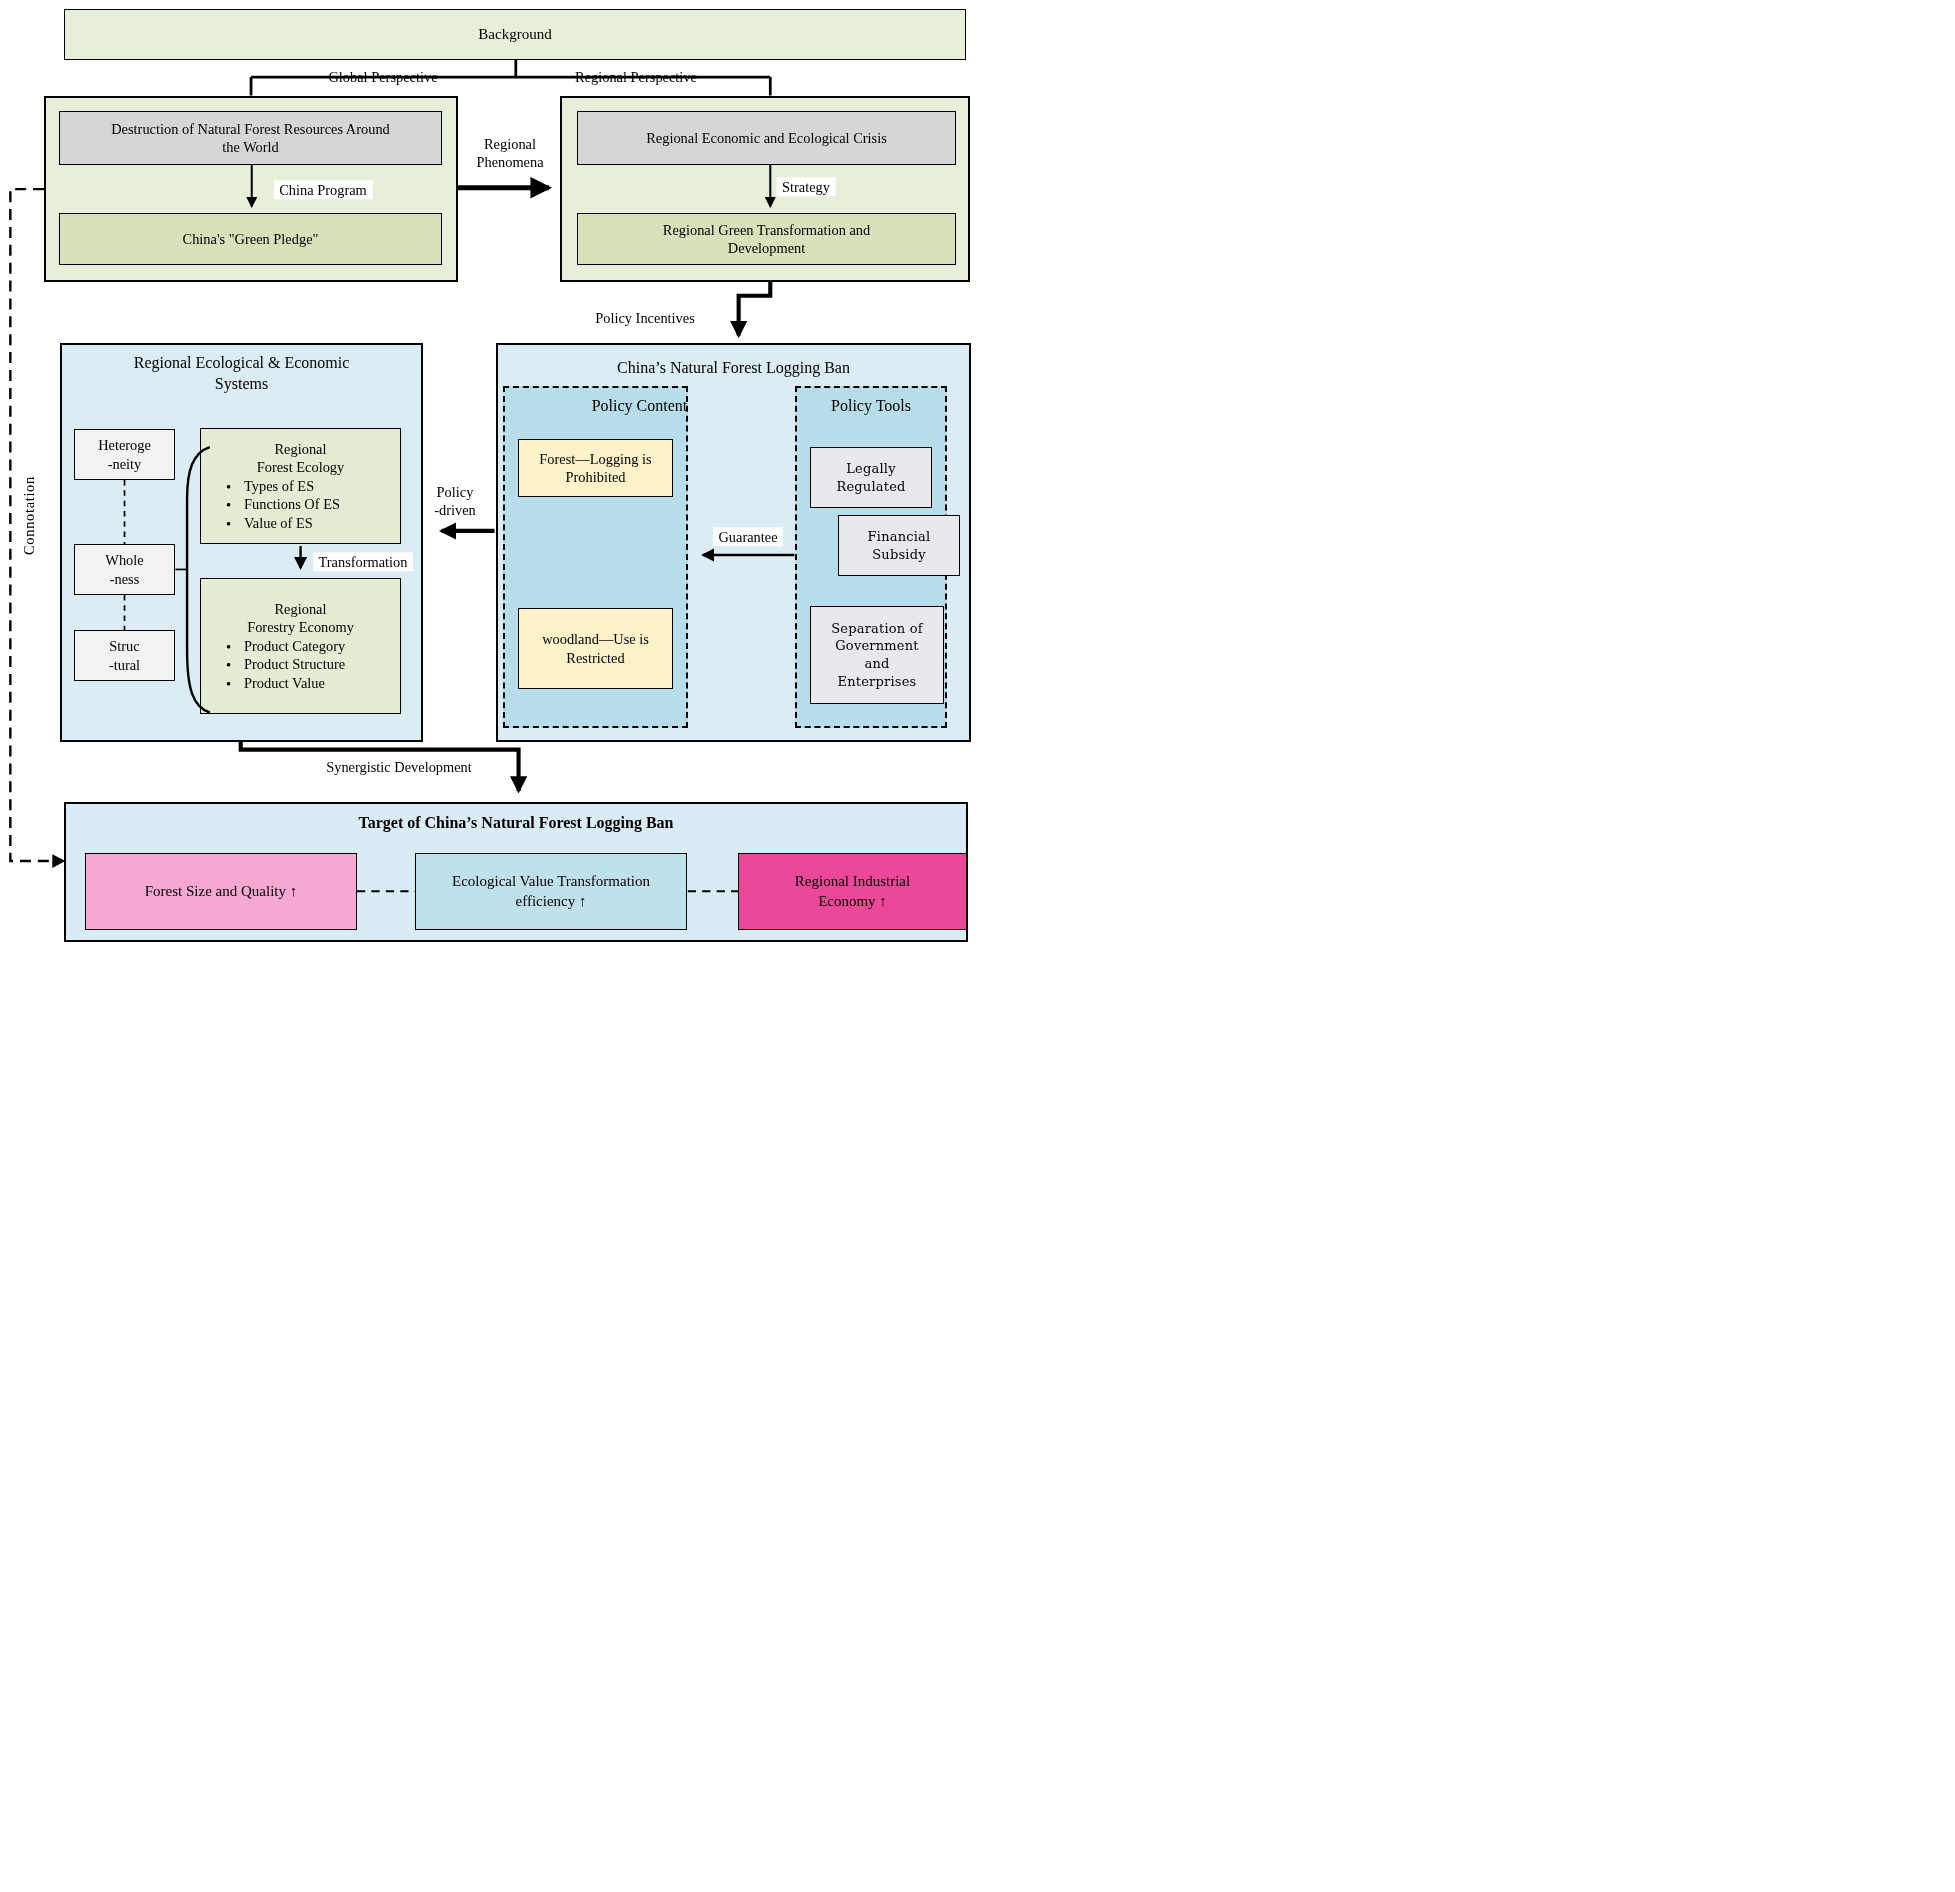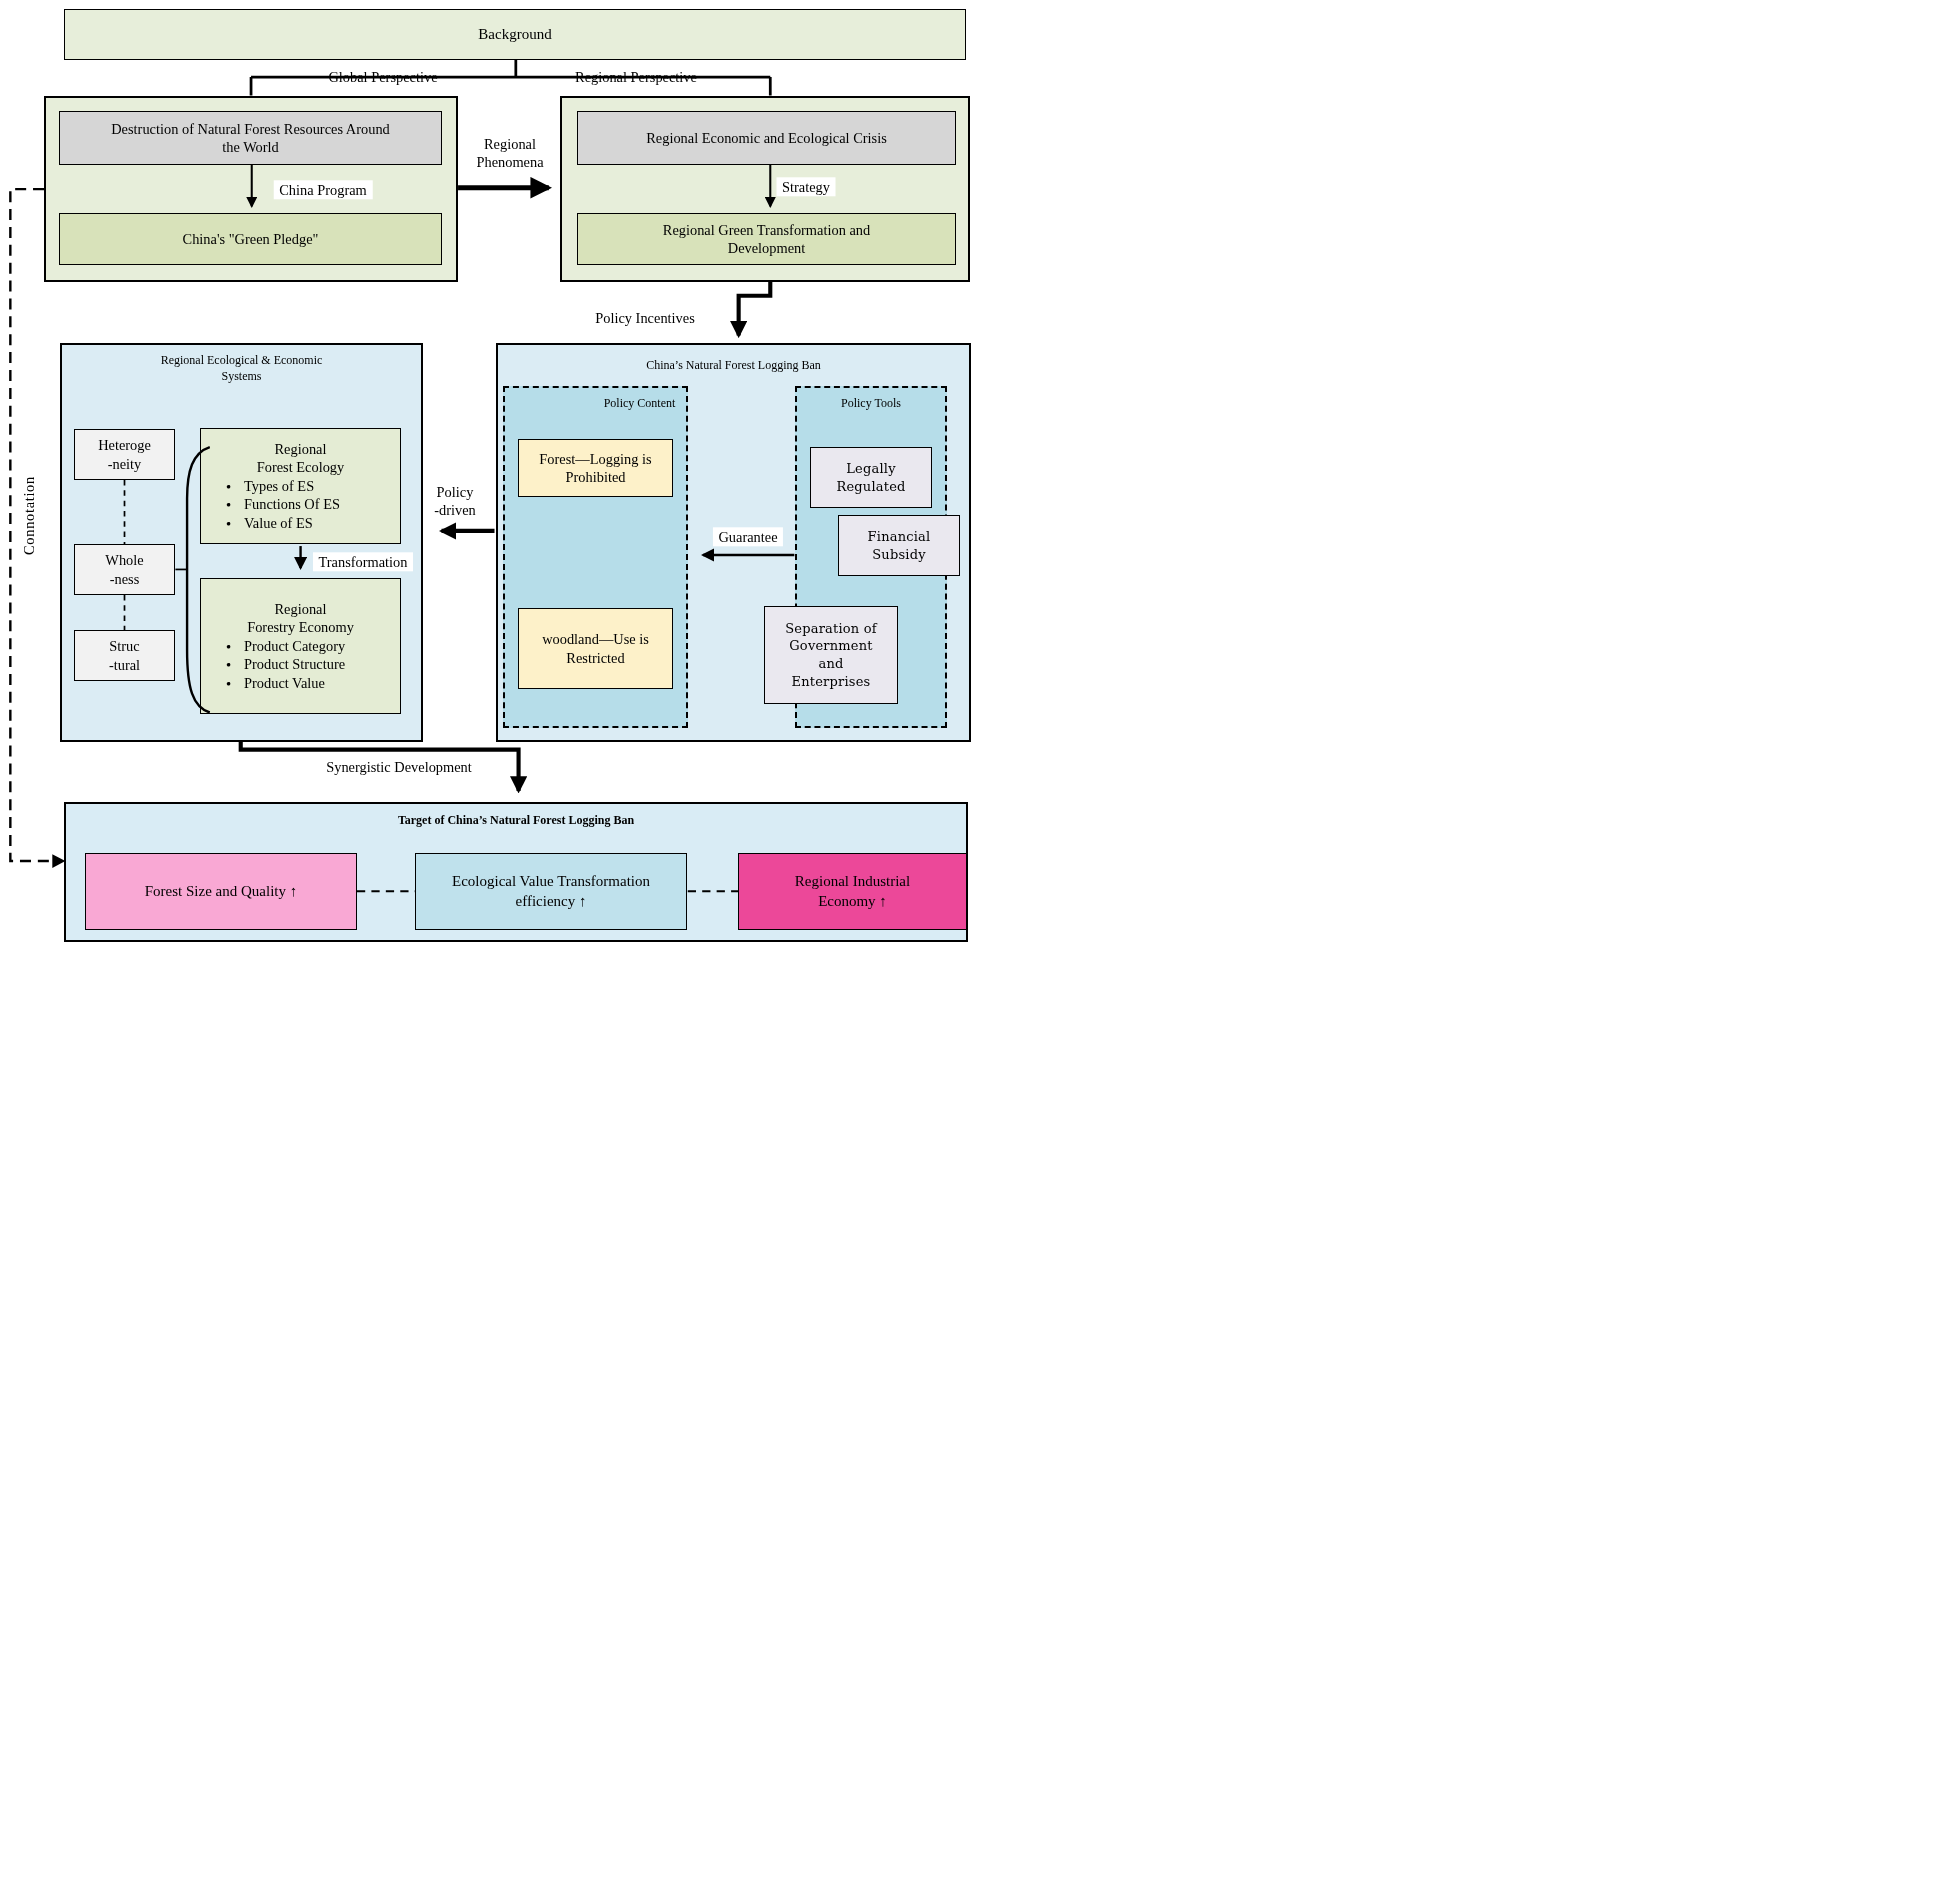--- a/index.html
+++ b/index.html
@@ -3,21 +3,21 @@
 <meta charset="utf-8">
 <style>
   html,body{margin:0;padding:0;background:#fff;}
   #canvas{position:relative;width:978px;height:947px;background:#fff;
           font-family:"Liberation Serif",serif;color:#000;overflow:hidden;}
   .panel{position:absolute;border:2.1px solid #000;box-sizing:border-box;z-index:1;}
   .box{position:absolute;border:1.7px solid #000;box-sizing:border-box;z-index:1;
        display:flex;flex-direction:column;align-items:center;justify-content:center;
        text-align:center;line-height:1.28;font-size:14.4px;}
   .dashedbox{position:absolute;border:2.1px dashed #000;box-sizing:border-box;z-index:1;}
-  .ptitle{position:absolute;text-align:center;font-size:12px;line-height:1.3;z-index:2;}
+  .ptitle{position:absolute;text-align:center;font-size:16px;line-height:1.3;z-index:2;}
   .lbl{position:absolute;background:#fff;padding:0.7px 5.5px;font-size:14.4px;line-height:1.25;
        text-align:center;transform:translate(-50%,-50%);z-index:3;white-space:nowrap;}
   .nobg{background:transparent;}
   svg#wires{position:absolute;left:0;top:0;z-index:2;pointer-events:none;}
   .bullets{width:100%;padding-left:25px;box-sizing:border-box;}
   .brow{display:flex;align-items:baseline;text-align:left;}
   .bdot{flex:0 0 18px;}
   .bdot::before{content:"●";font-size:8.3px;position:relative;top:-2.1px;}
   .tools{font-family:"DejaVu Serif",serif;font-size:13px;letter-spacing:0.2px;line-height:1.35;}
   .rot{position:absolute;width:151px;height:19px;left:-45px;top:506px;text-align:center;
@@ -127,21 +127,21 @@
   <div class="dashedbox" style="left:795px;top:386px;width:152px;height:342px;background:#b6dde9;"></div>
   <div class="ptitle" style="left:795px;top:396px;width:152px;">
     <span>Policy Tools</span>
   </div>
   <div class="box tools" style="left:810px;top:447px;width:122px;height:61px;background:#eae8ef;padding:0 13.8px;">
     <span>Legally Regulated</span>
   </div>
   <div class="box tools" style="left:810px;top:515px;width:122px;height:61px;background:#eae8ef;padding:0 13.8px;margin-left:28px;">
     <span>Financial Subsidy</span>
   </div>
-  <div class="box tools" style="left:764px;top:606px;width:134px;height:98px;background:#eae8ef;padding:0 16px;">
+  <div class="box tools" style="left:810px;top:606px;width:134px;height:98px;background:#eae8ef;padding:0 16px;">
     <span>Separation of Government and Enterprises</span>
   </div>
 
   <div class="panel" style="left:64px;top:802px;width:904px;height:140px;background:#d9ecf5;"></div>
   <div class="ptitle bold" style="left:64px;top:813px;width:904px;">
     <span>Target of China’s Natural Forest Logging Ban</span>
   </div>
   <div class="box" style="left:85px;top:853px;width:272px;height:77px;background:#f9a8d4;font-size:15px;">
     <span>Forest Size and Quality ↑</span>
   </div>

